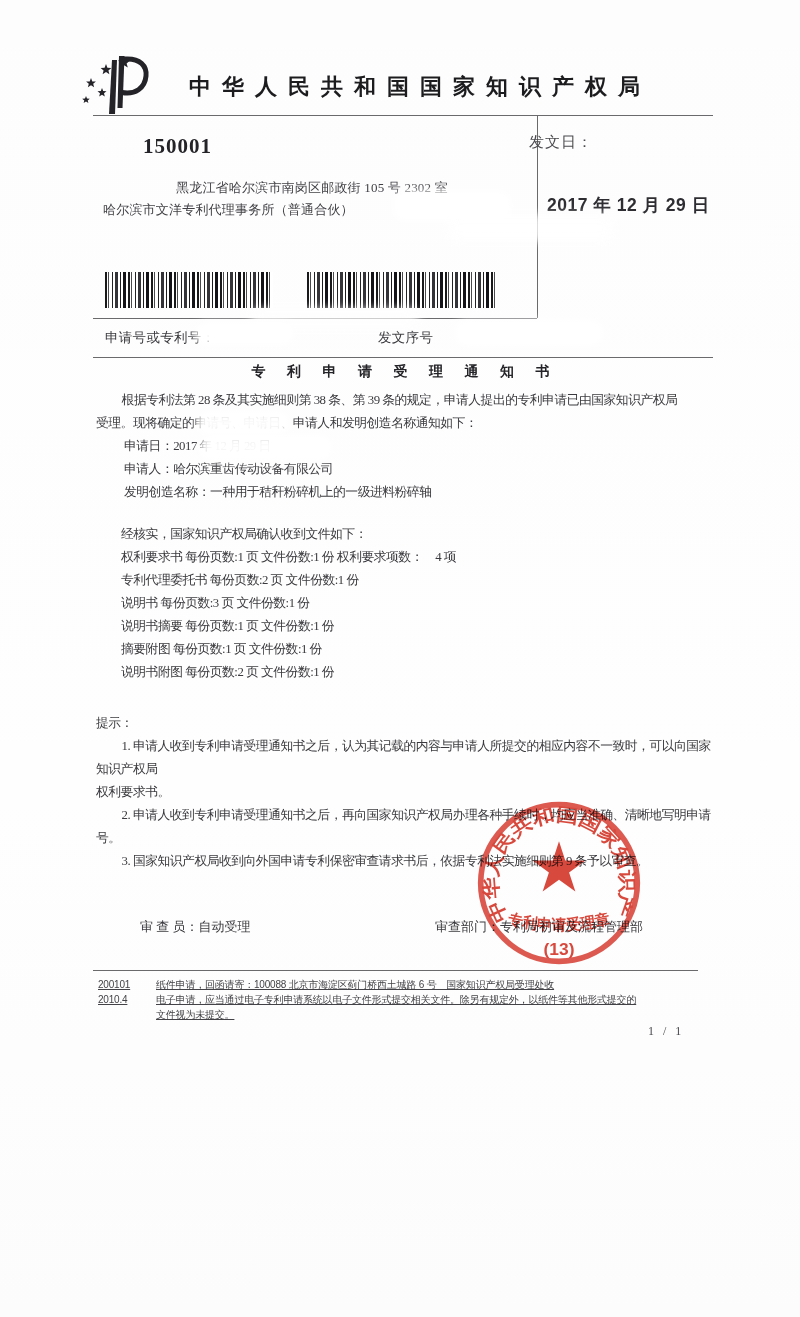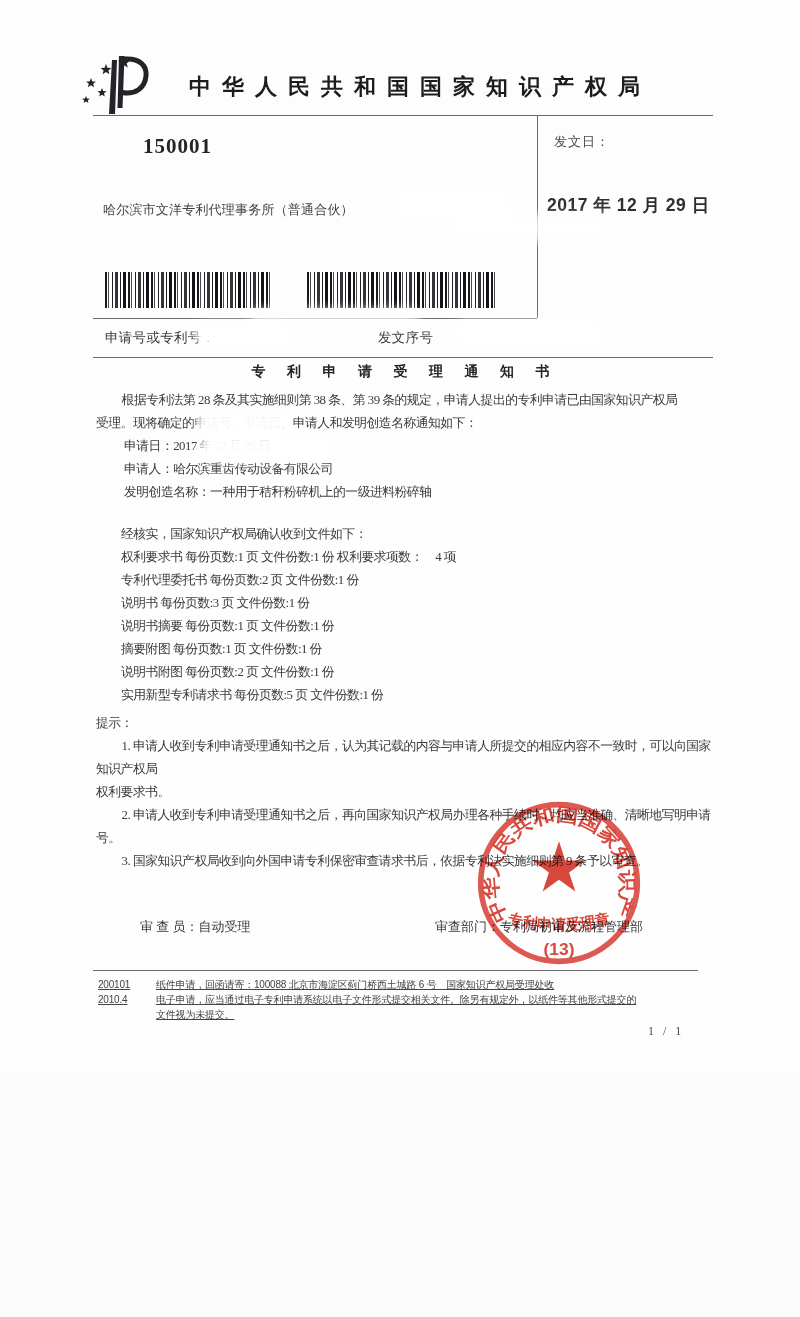--- a/index.html
+++ b/index.html
@@ -15,21 +15,21 @@
     left:150px;top:72px;width:540px;text-align:center;
     font-size:22px;font-weight:bold;color:#1c1b1e;letter-spacing:11px;white-space:nowrap;
   }
   .rule{background:#6a696c;height:1px;}
   .vrule{background:#6a696c;width:1px;}
   
   .postal{left:143px;top:134px;font-size:21px;font-weight:bold;color:#242327;letter-spacing:1px;text-align:center;}
   .addr1{left:176px;top:179px;font-size:13px;color:#403f43;letter-spacing:0.2px;}
   .addr2{left:103px;top:201px;font-size:13px;color:#403f43;letter-spacing:0.2px;}
   
-  .dispatch-label{left:554px;top:133px;font-size:13px;color:#4a494d;letter-spacing:1px;}
+  .dispatch-label{left:529px;top:133px;font-size:15px;color:#4a494d;letter-spacing:1px;}
   .dispatch-date{
     left:547px;top:193px;font-size:17.5px;color:#2e2d31;
     font-family:"Liberation Sans","DejaVu Sans",sans-serif;font-weight:600;letter-spacing:0.5px;
   }
   
   .barcode{
     height:36px;
     background:repeating-linear-gradient(90deg,
       #19181b 0px,#19181b 2px,#fff 2px,#fff 3px,
       #4a494e 3px,#4a494e 4px,#fff 4px,#fff 7px,
@@ -84,20 +84,21 @@
   </svg>
 
   <div class="abs agency-title">中华人民共和国国家知识产权局</div>
 
   <div class="abs rule" style="left:93px;top:115px;width:620px;"></div>
   <div class="abs vrule" style="left:537px;top:115px;height:203px;"></div>
   <div class="abs rule" style="left:93px;top:318px;width:444px;"></div>
   <div class="abs rule" style="left:93px;top:357px;width:620px;"></div>
 
   <div class="abs postal">150001</div>
+  <div class="abs addr1">黑龙江省哈尔滨市南岗区邮政街 105 号 2302 室</div>
   <div class="abs addr2">哈尔滨市文洋专利代理事务所（普通合伙）</div>
 
   <div class="abs dispatch-label">发文日：</div>
   <div class="abs dispatch-date">2017 年 12 月 29 日</div>
 
   <div class="abs barcode" style="left:105px;top:272px;width:168px;"></div>
   <div class="abs barcode" style="left:307px;top:272px;width:190px;"></div>
 
   <div class="abs refrow" style="left:105px;top:329px;">申请号或专利号：</div>
   <div class="abs refrow" style="left:378px;top:329px;">发文序号</div>
@@ -116,21 +117,20 @@
   </div>
 
   <div class="abs body-text" style="left:121px;top:523px;">
     <div>经核实，国家知识产权局确认收到文件如下：</div>
     <div>权利要求书 每份页数:1 页  文件份数:1 份  权利要求项数：　4 项</div>
     <div>专利代理委托书 每份页数:2 页  文件份数:1 份</div>
     <div>说明书 每份页数:3 页  文件份数:1 份</div>
     <div>说明书摘要 每份页数:1 页  文件份数:1 份</div>
     <div>摘要附图 每份页数:1 页  文件份数:1 份</div>
     <div>说明书附图 每份页数:2 页  文件份数:1 份</div>
-    <div>实用新型专利请求书 每份页数:5 页  文件份数:1 份</div>
   </div>
 
   <div class="abs body-text" style="left:96px;top:712px;width:624px;">
     <div>提示：</div>
     <div class="indent">1. 申请人收到专利申请受理通知书之后，认为其记载的内容与申请人所提交的相应内容不一致时，可以向国家知识产权局</div>
     <div>权利要求书。</div>
     <div class="indent">2. 申请人收到专利申请受理通知书之后，再向国家知识产权局办理各种手续时，均应当准确、清晰地写明申请号。</div>
     <div class="indent">3. 国家知识产权局收到向外国申请专利保密审查请求书后，依据专利法实施细则第 9 条予以审查。</div>
   </div>
 

